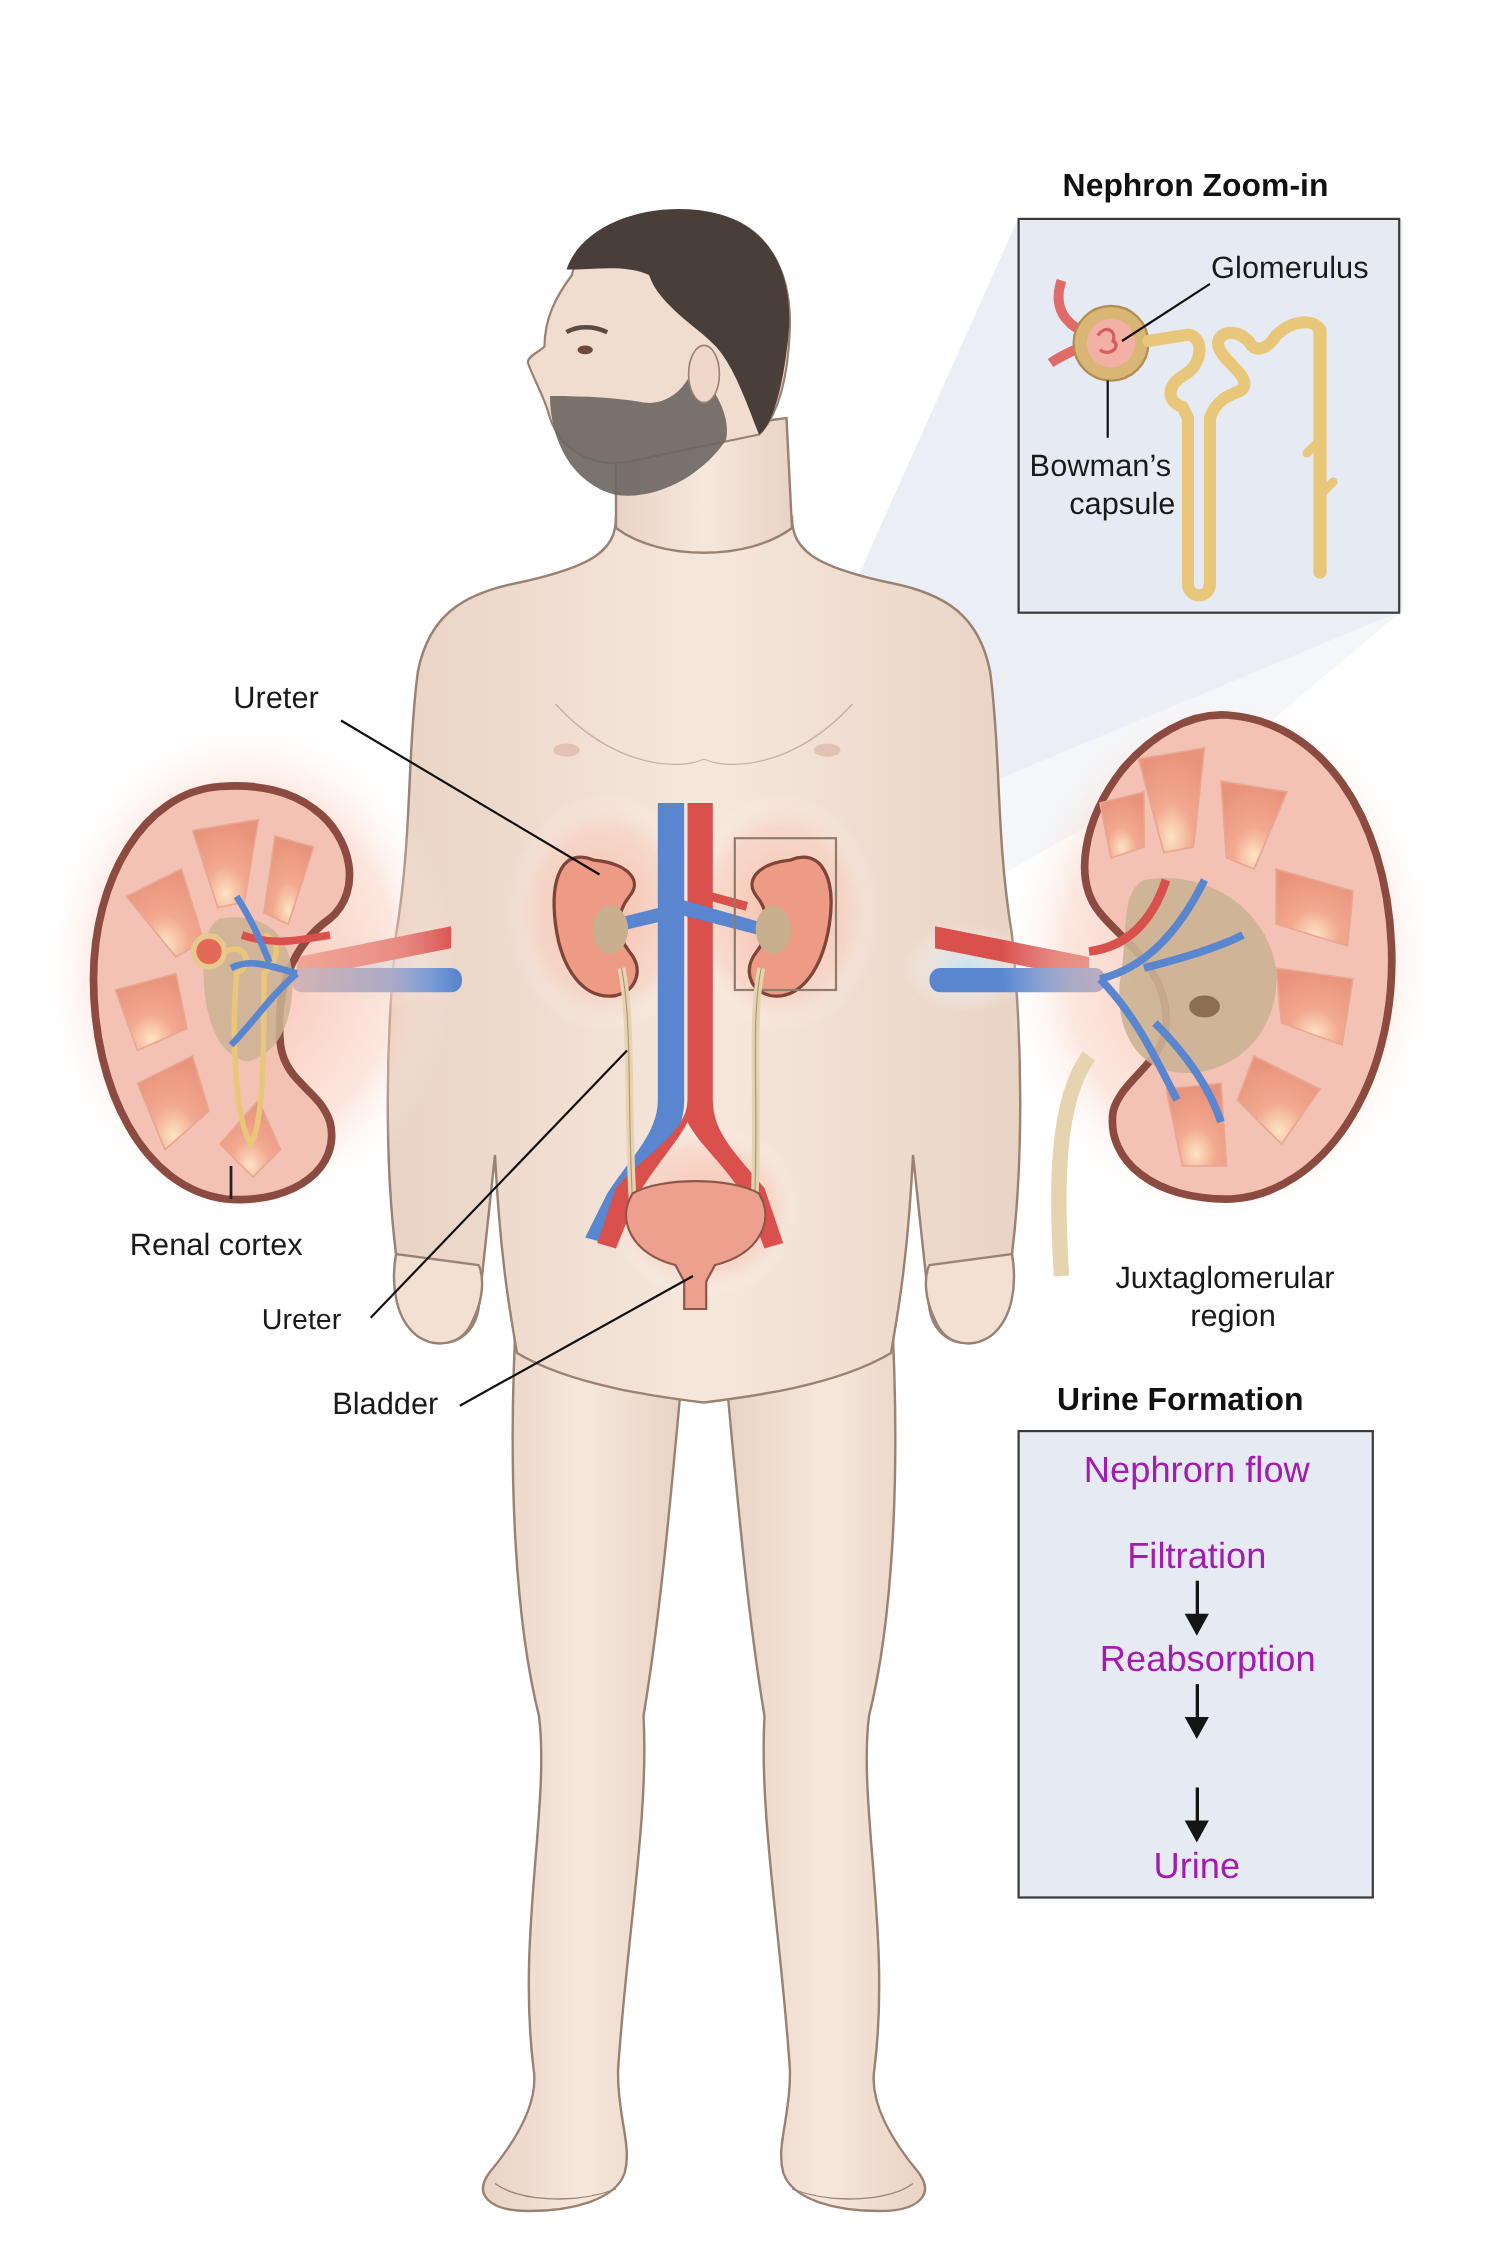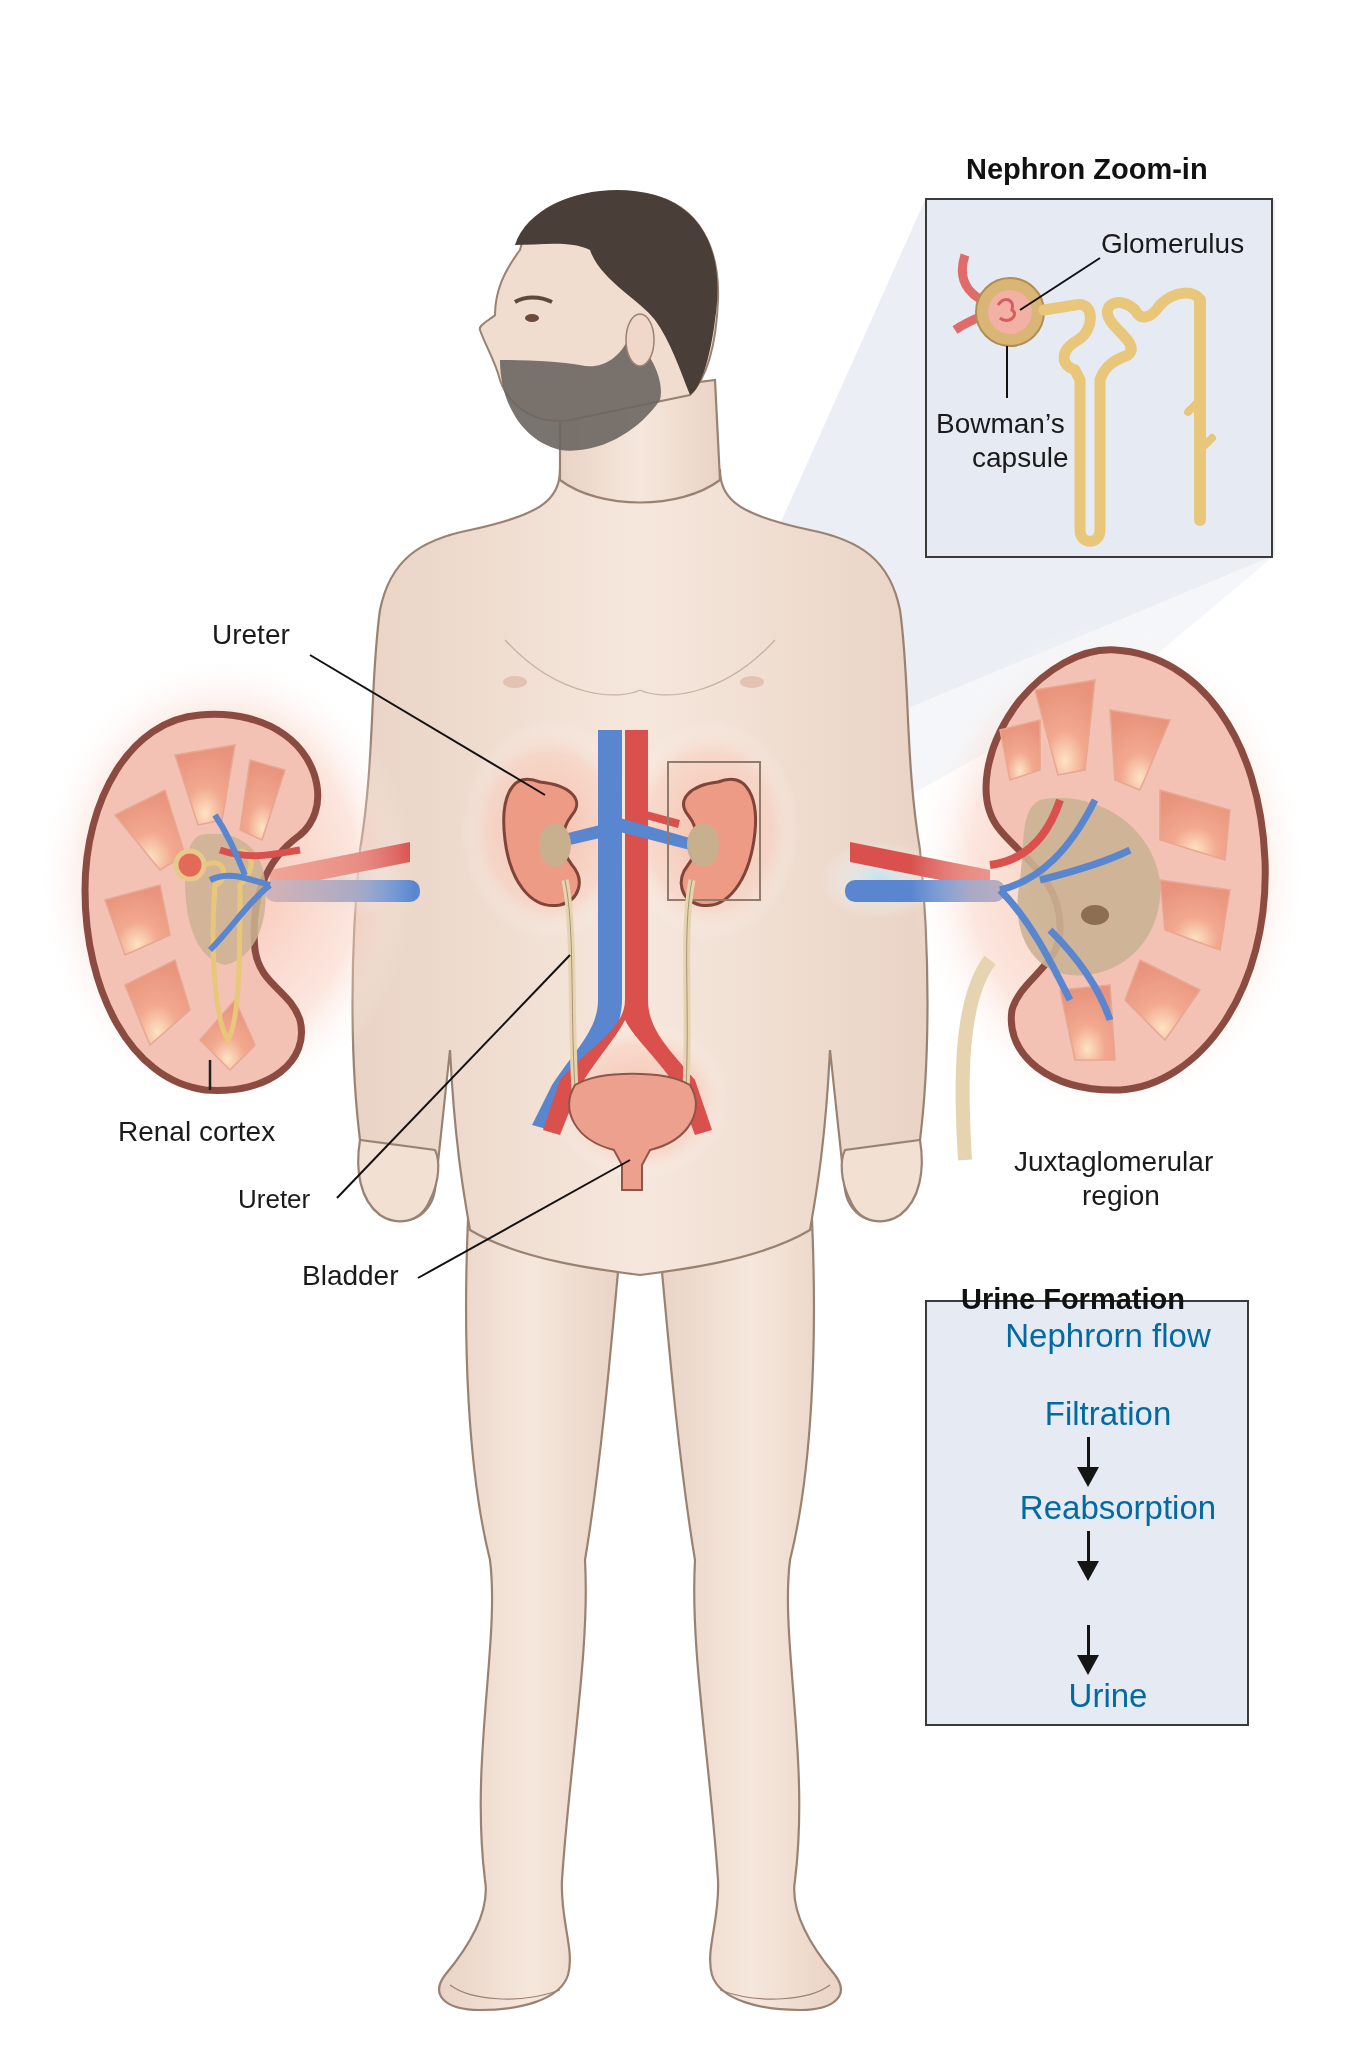--- a/index.html
+++ b/index.html
@@ -1,21 +1,21 @@
 <!DOCTYPE html>
 <html><head>
 <meta charset="utf-8">
 <style>
   html, body { margin:0; padding:0; }
   body { width:1367px; height:2048px; background:#ffffff; position:relative; overflow:hidden;
          font-family:"Liberation Sans", sans-serif; color:#151515; }
   #art { position:absolute; left:0; top:0; width:1367px; height:2048px; }
   .lbl { position:absolute; font-size:28px; line-height:31px; color:#1a1a1a; white-space:nowrap; }
   .title { position:absolute; font-weight:bold; font-size:29px; color:#111; white-space:nowrap; }
-  .flow { position:absolute; left:0; width:100%; text-align:center; font-size:33px; color:#0369a1;padding-left:20px; }
+  .flow { position:absolute; left:0; width:100%; text-align:center; font-size:33px; color:#a21caf; }
   .arrow { position:absolute; left:50%; width:0; height:0; }
   .arrow .shaft { position:absolute; left:-1.5px; top:0; width:3px; height:34px; background:#151515; }
   .arrow .head { position:absolute; left:-11px; top:30px; width:0; height:0;
                  border-left:11px solid transparent; border-right:11px solid transparent; border-top:20px solid #151515; }
 </style>
 </head>
 <body>
 
 <svg id="art" viewBox="0 0 1367 2048" xmlns="http://www.w3.org/2000/svg">
   <defs>
@@ -188,21 +188,21 @@
 <div class="lbl" style="left:238px;top:1184px;font-size:26px;">Ureter</div>
 <div class="lbl" style="left:302px;top:1260px;">Bladder</div>
 <div class="lbl" style="left:1014px;top:1146px;">Juxtaglomerular</div>
 <div class="lbl" style="left:1082px;top:1180px;">region</div>
 
 <div class="title" style="left:966px;top:153px;">Nephron Zoom-in</div>
 <div class="lbl" style="left:1101px;top:228px;">Glomerulus</div>
 <div class="lbl" style="left:936px;top:408px;">Bowman’s</div>
 <div class="lbl" style="left:936px;top:442px;margin-left:36px;">capsule</div>
 
-<div class="title" style="left:961px;top:1283px;">Urine Formation</div>
+<div class="title" style="left:961px;top:1257px;">Urine Formation</div>
 <div style="position:absolute;left:926px;top:1301px;width:324px;height:426px;">
   <div class="flow" style="top:16px;">Nephrorn flow</div>
   <div class="flow" style="top:94px;">Filtration</div>
   <div class="arrow" style="top:136px;">
       <div class="shaft"></div>
       <div class="head"></div>
     </div>
   <div class="flow" style="top:188px;margin-left:10px;">Reabsorption</div>
   <div class="arrow" style="top:230px;">
       <div class="shaft"></div>

